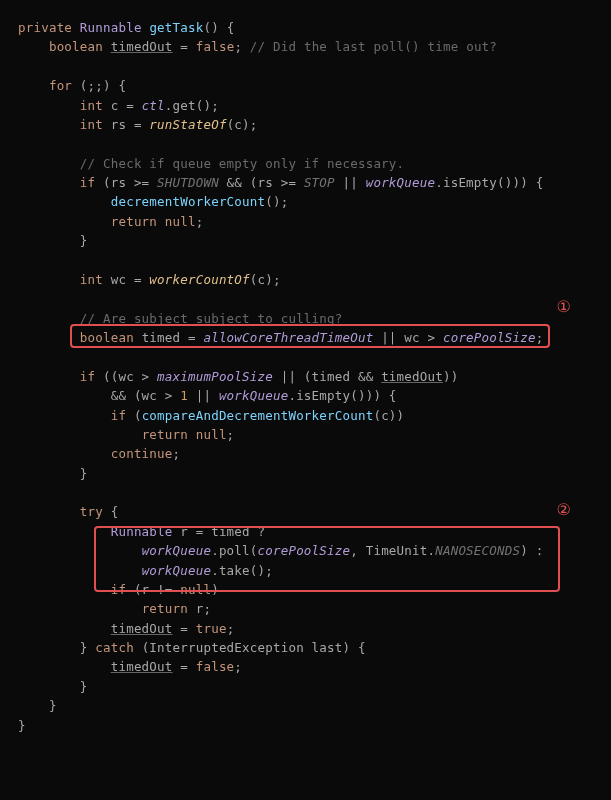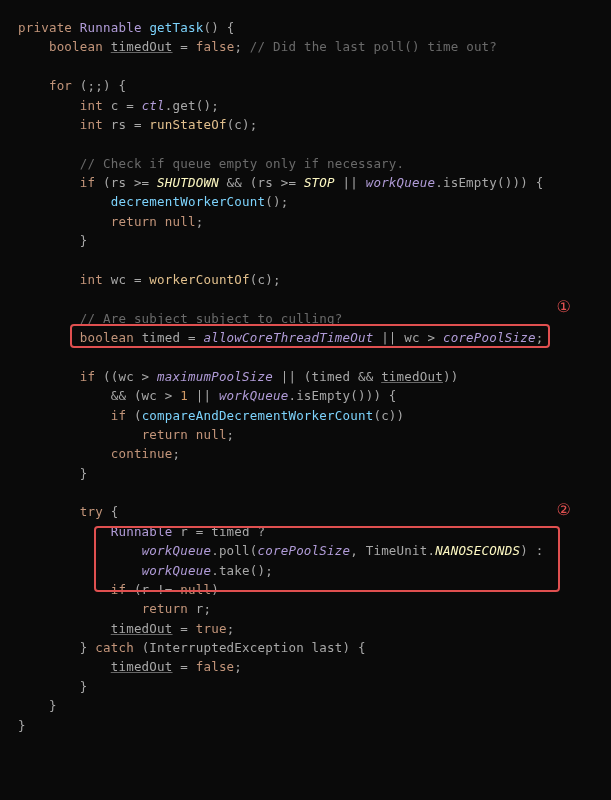--- a/index.html
+++ b/index.html
@@ -17,23 +17,23 @@
     letter-spacing: 0.2px;
   }
   pre {
     white-space: pre;
     font-family: inherit;
   }
   .kw { color: #c3957a; }        
   .type { color: #b19cd8; }      
   .name { color: #7dd3fc; } 
   .fielditalic { font-style: italic; color: #b19cd8; }
-  .methodital { color: #e2c08d; }
+  .methodital { font-style: italic; color: #e2c08d; }
   .comment { color: #6a6a6a; }
-  .constant { color: #fef9c3; font-style: italic; }
+  .constant { color: #737373; font-style: italic; }
   .underline { text-decoration: underline; text-decoration-color: #666; }
   .num { color: #d19a66; }
 
   .annot {
     position: absolute;
     color: #e05050;
     font-size: 16px;
     font-family: -apple-system, sans-serif;
   }
   .box {

